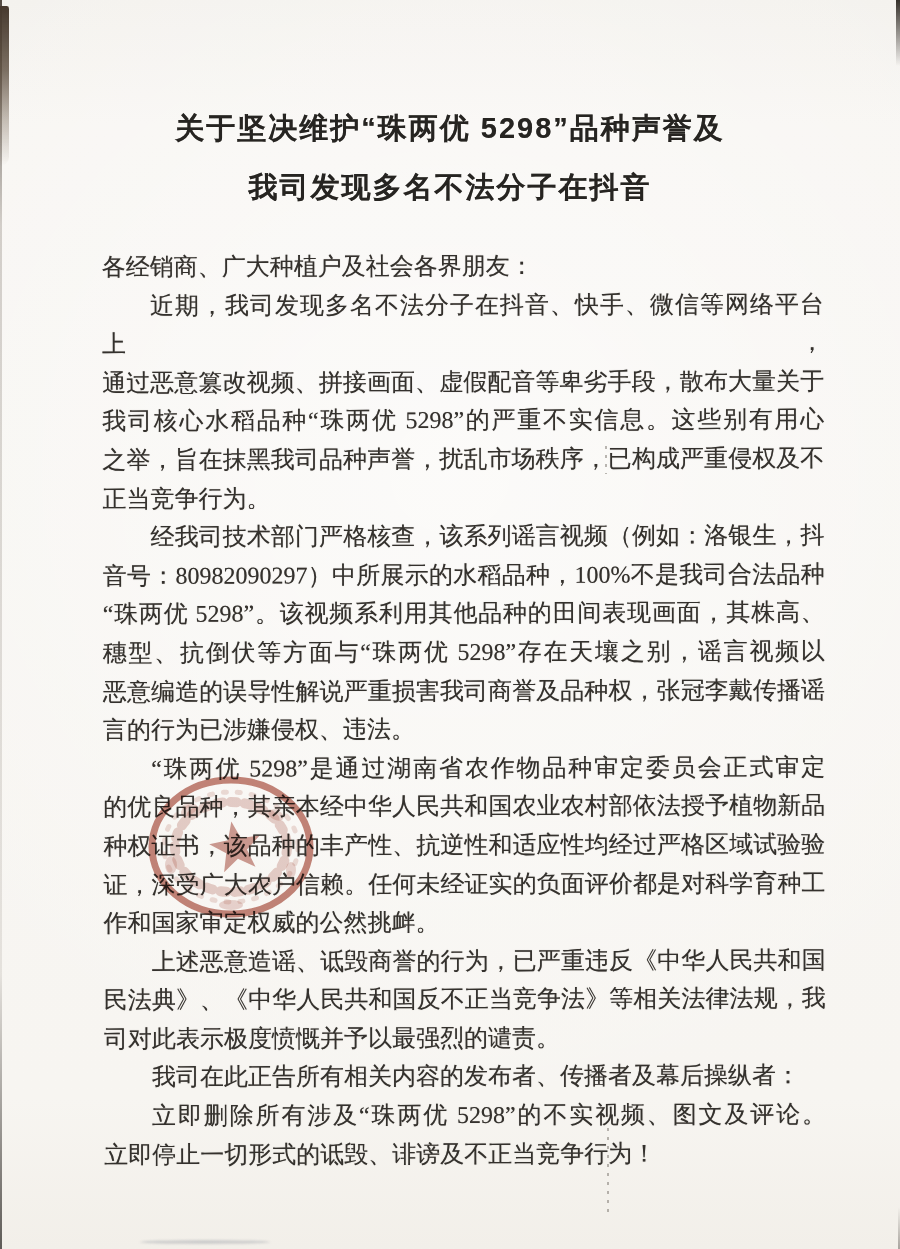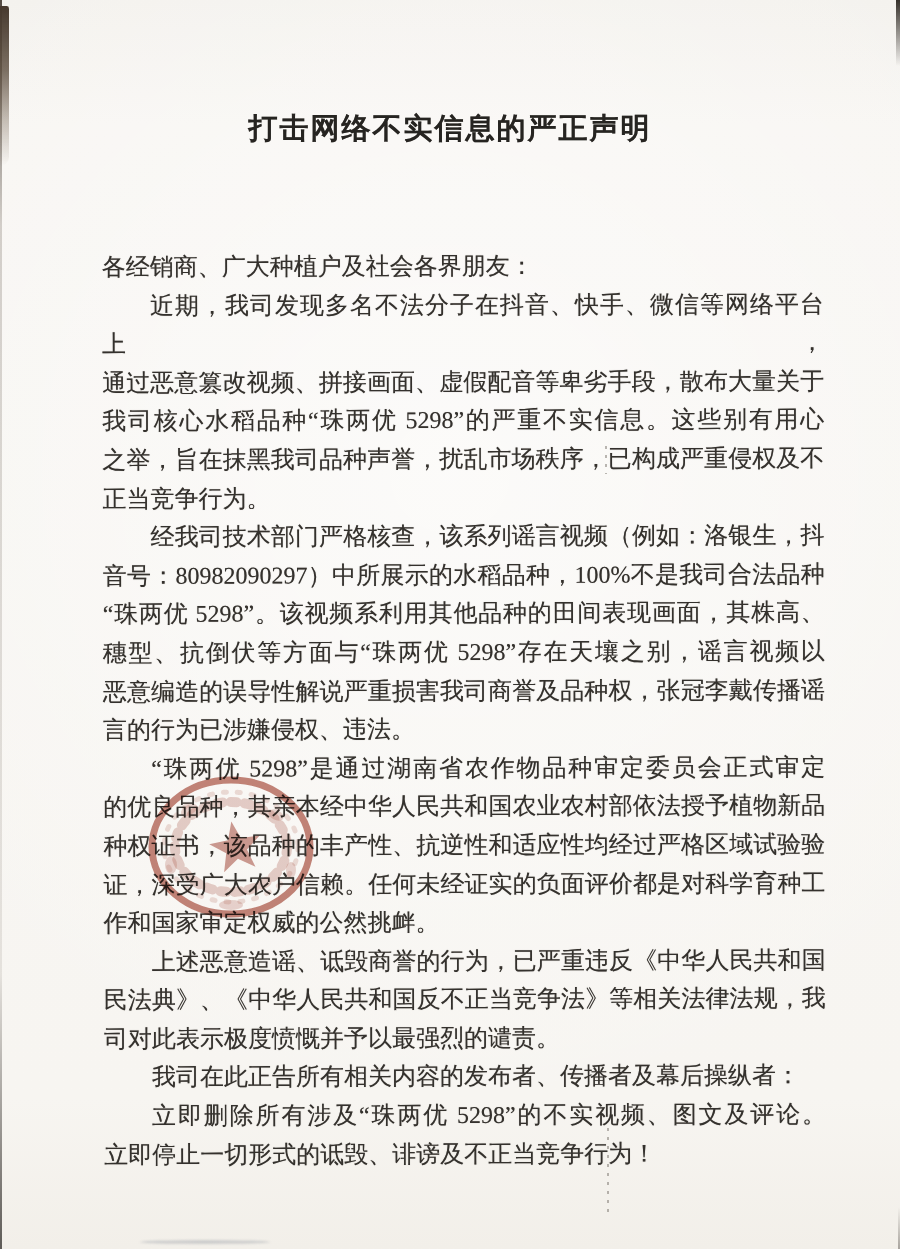--- a/index.html
+++ b/index.html
@@ -77,21 +77,22 @@
 
   <div class="edge-left-line"></div>
   <div class="edge-left-strip"></div>
   <div class="edge-top-right"></div>
   <div class="edge-bottom-right"></div>
   <div class="smudge-bottom"></div>
   <div class="dotted-artifact a1"></div>
   <div class="dotted-artifact a2"></div>
 
   <div class="title-block">
-    <div>打击网络不实信息的严正声明</div>
+    <div>关于坚决维护“珠两优 5298”品种声誉及</div>
+    <div>我司发现多名不法分子在抖音</div>
   </div>
 
   <div class="doc-body">
       <div class="para">
         <div class="line last">各经销商、广大种植户及社会各界朋友：</div>
       </div>
       <div class="para">
         <div class="line indent">近期，我司发现多名不法分子在抖音、快手、微信等网络平台上，</div>
         <div class="line">通过恶意篡改视频、拼接画面、虚假配音等卑劣手段，散布大量关于</div>
         <div class="line">我司核心水稻品种“珠两优 5298”的严重不实信息。这些别有用心</div>

